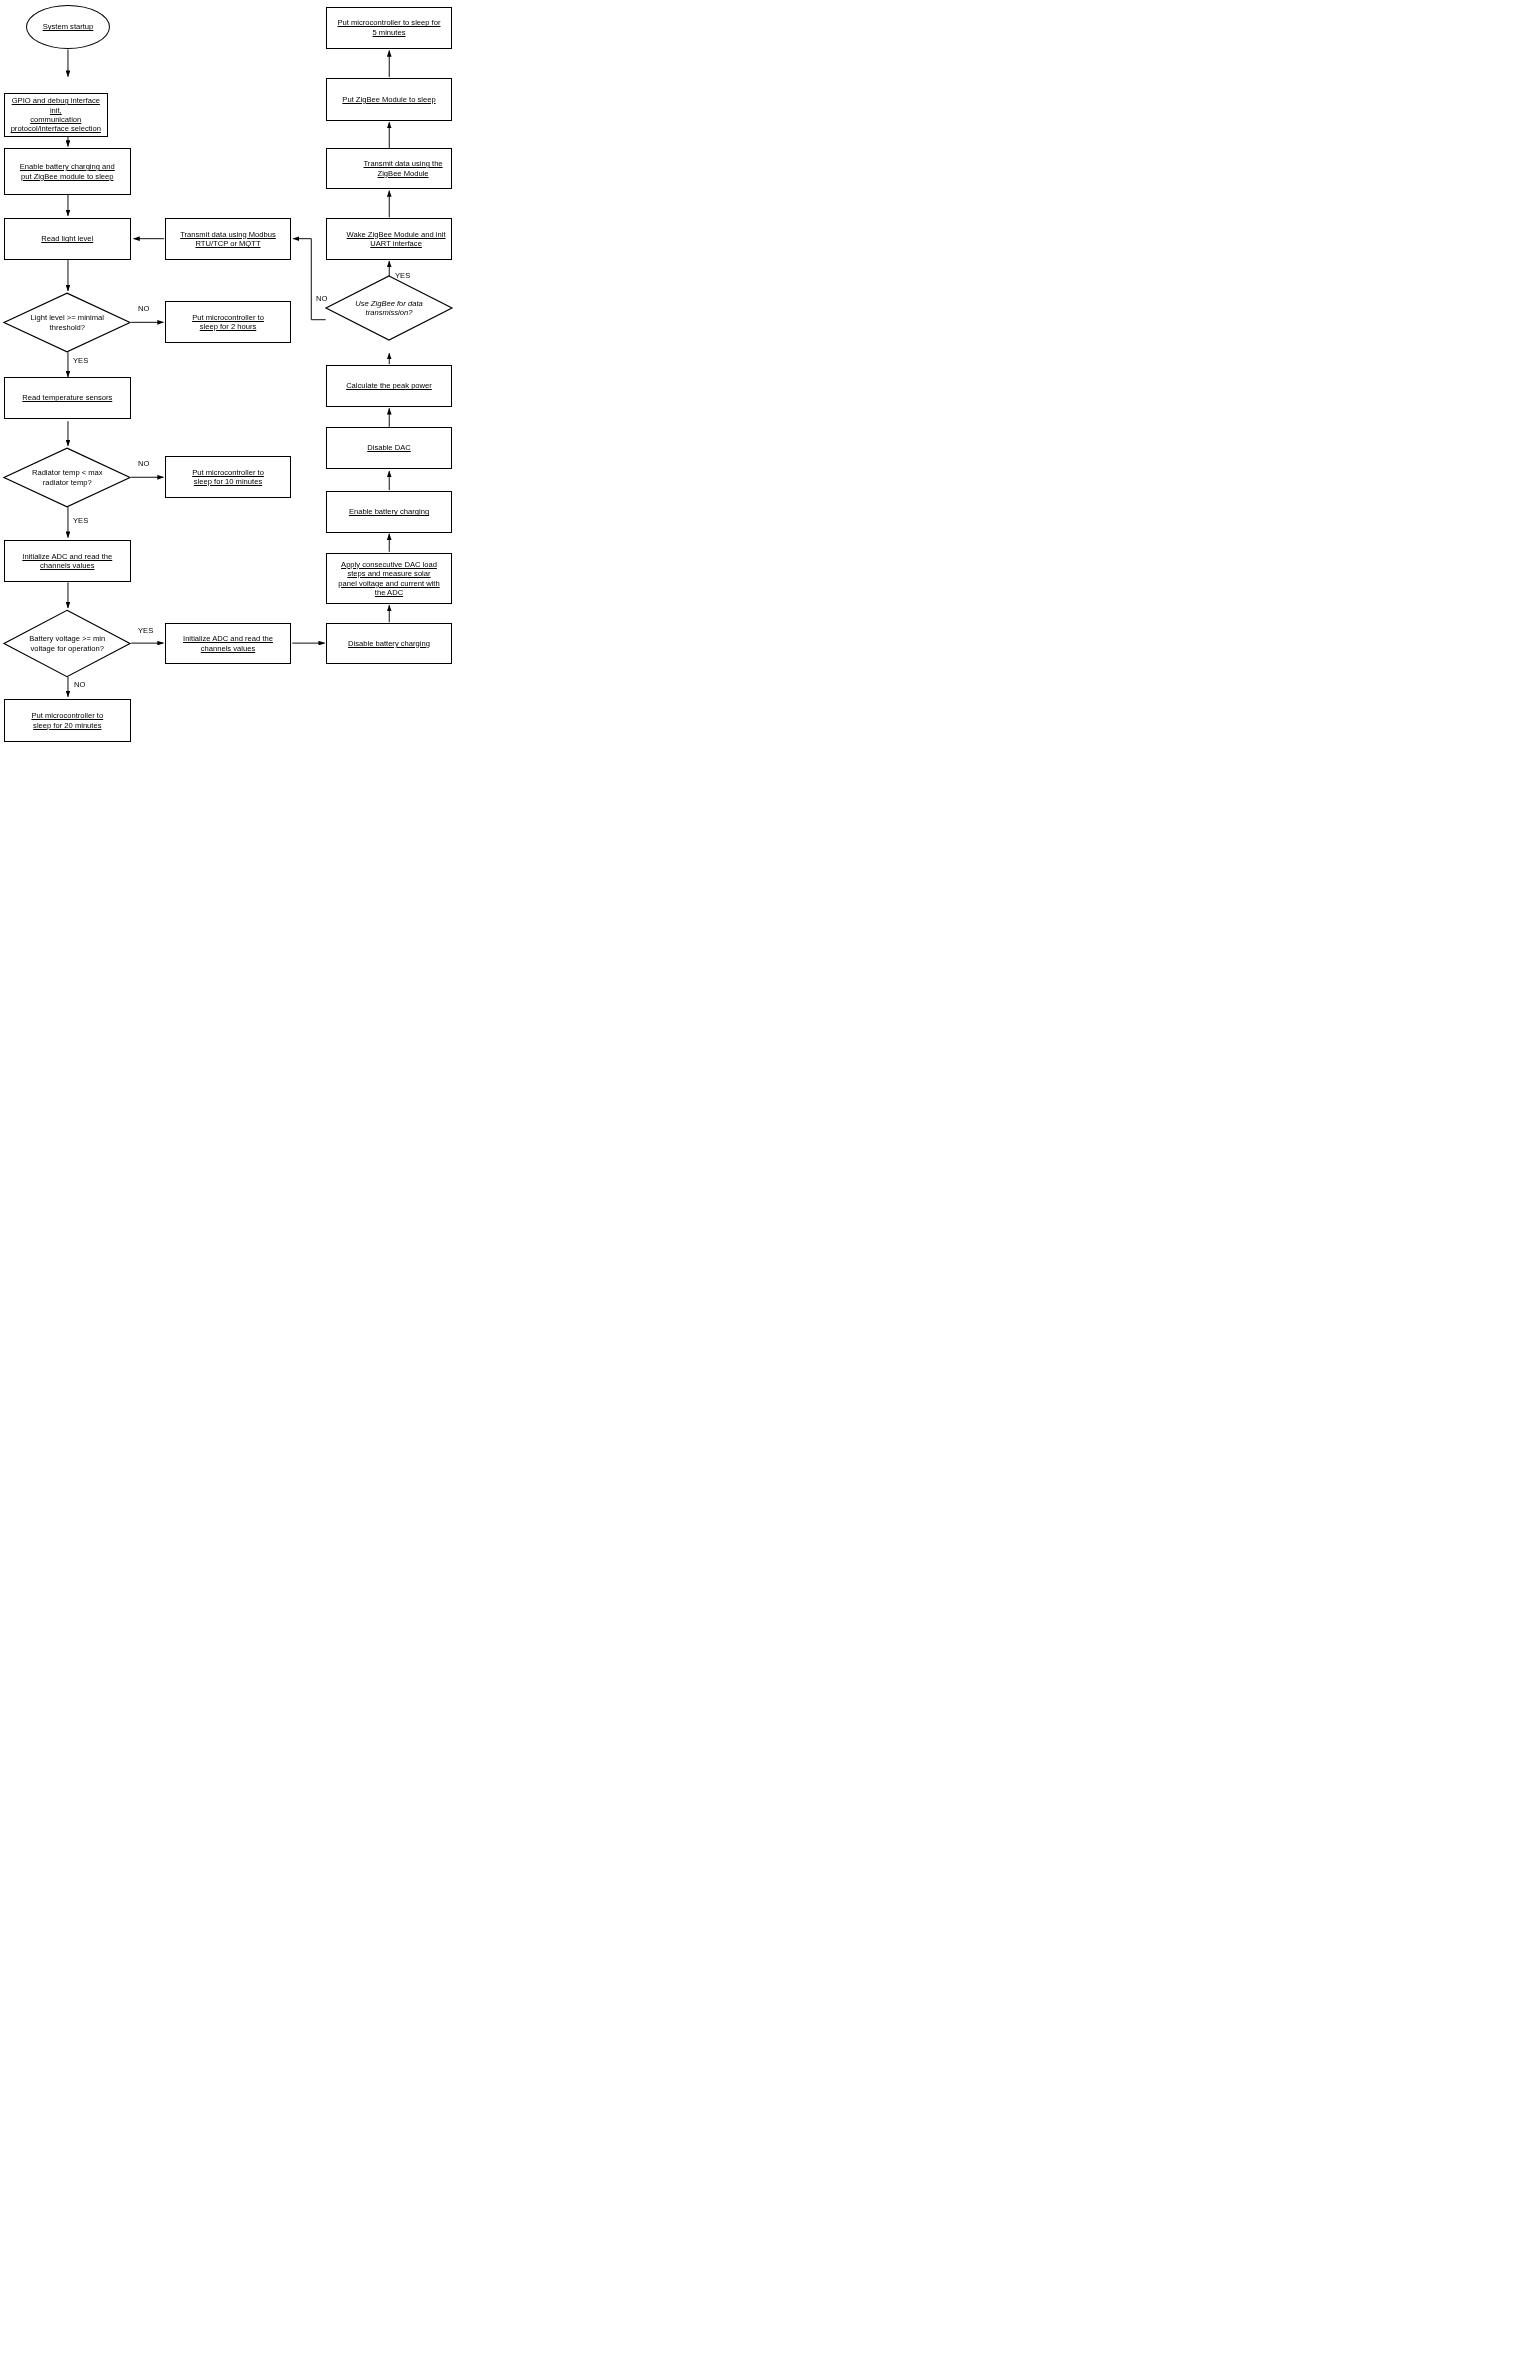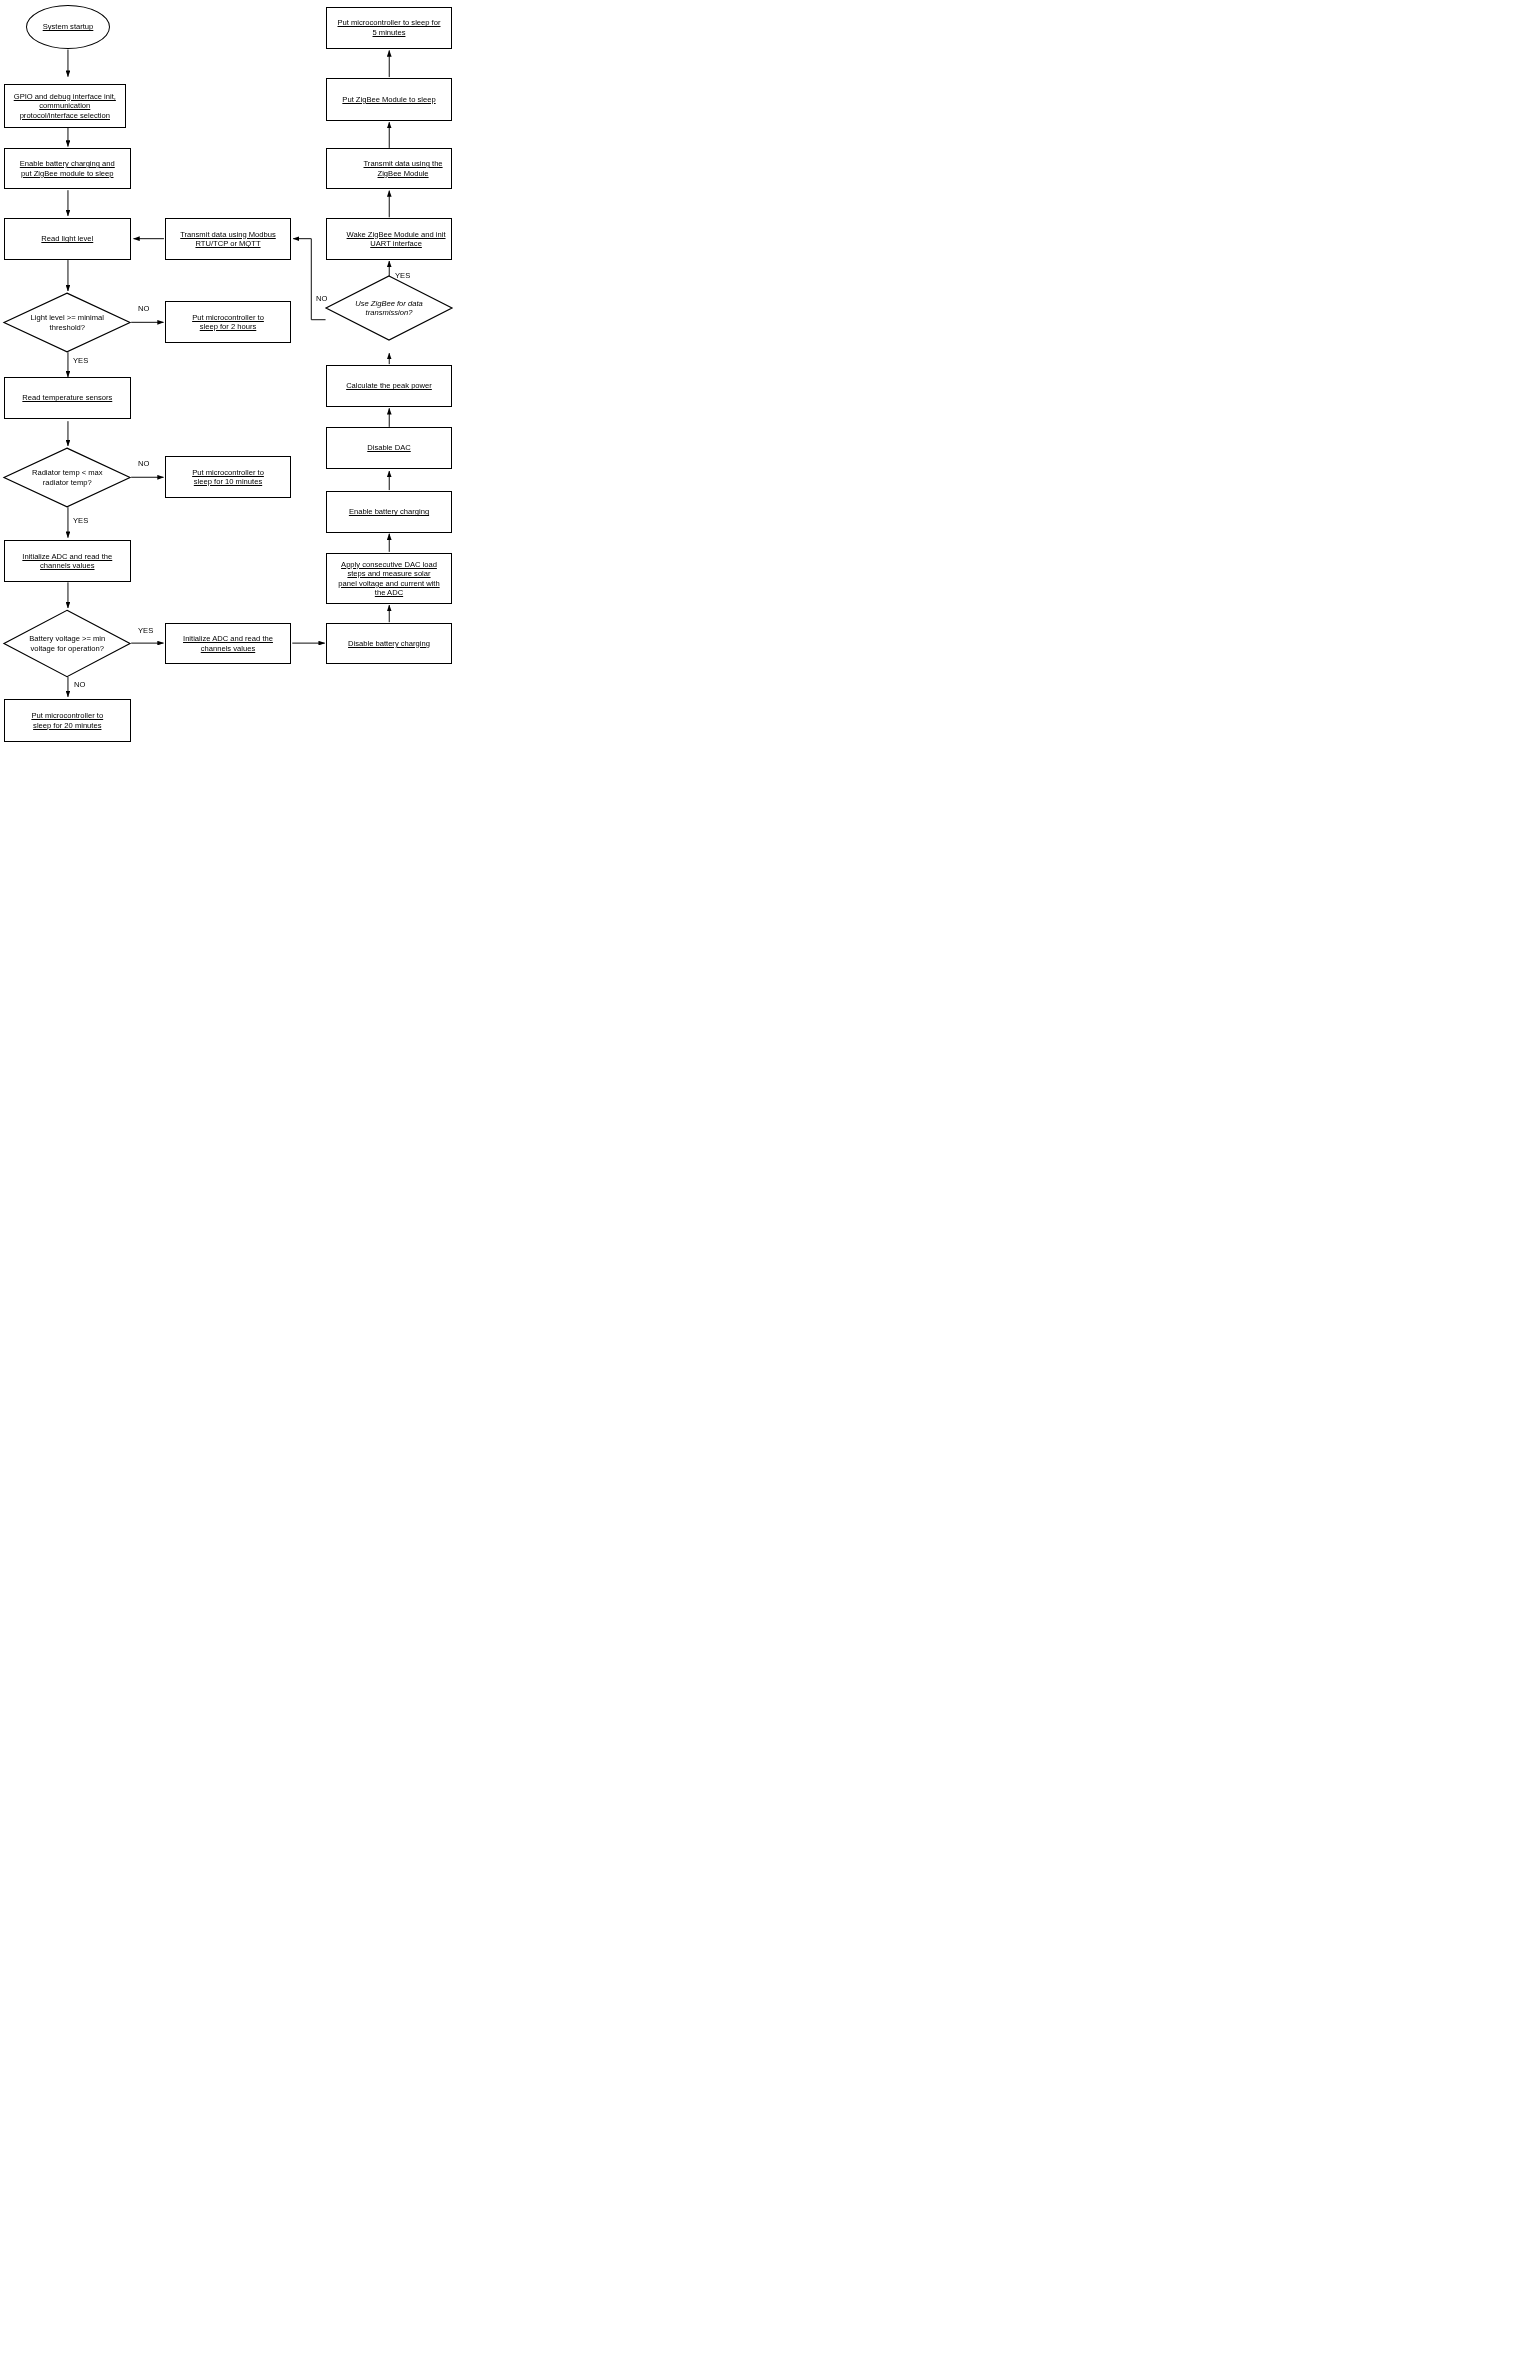--- a/index.html
+++ b/index.html
@@ -82,25 +82,25 @@
       <line x1="819" y1="162" x2="819" y2="106" marker-end="url(#arrow)"></line>
 
       <path d="M685,672.5 L655,672.5 L655,502 L617,502" marker-end="url(#arrow)"></path>
 
       <line x1="345" y1="502" x2="281" y2="502" marker-end="url(#arrow)"></line>
     </g>
   </svg>
 
   <div class="node ellipse" style="left:26px; top:5.2px; width:84px; height:44px;">System startup</div>
 
-  <div class="node" style="left:3.8px; top:84px; width:122px; height:44px;">GPIO and debug interface init,
+  <div class="node" style="left:3.8px; top:93px; width:104px; height:44px;">GPIO and debug interface init,
 communication
 protocol/interface selection</div>
 
-  <div class="node" style="left:3.8px; top:148px; width:127px; height:41px;">Enable battery charging and
+  <div class="node" style="left:3.8px; top:148px; width:127px; height:47px;">Enable battery charging and
 put ZigBee module to sleep</div>
 
   <div class="node" style="left:3.8px; top:218px; width:127px; height:42px;">Read light level</div>
 
   <div class="diamond" style="left:4.3px; top:293px; width:126px; height:59px;">
     <svg width="126" height="59" viewBox="0 0 266 124">
       <polygon points="133,0 266,62 133,124 0,62" fill="#fff" stroke="#000" stroke-width="2.5"></polygon>
     </svg>
     <div class="dlabel">Light level &gt;= minimal
 threshold?</div>

